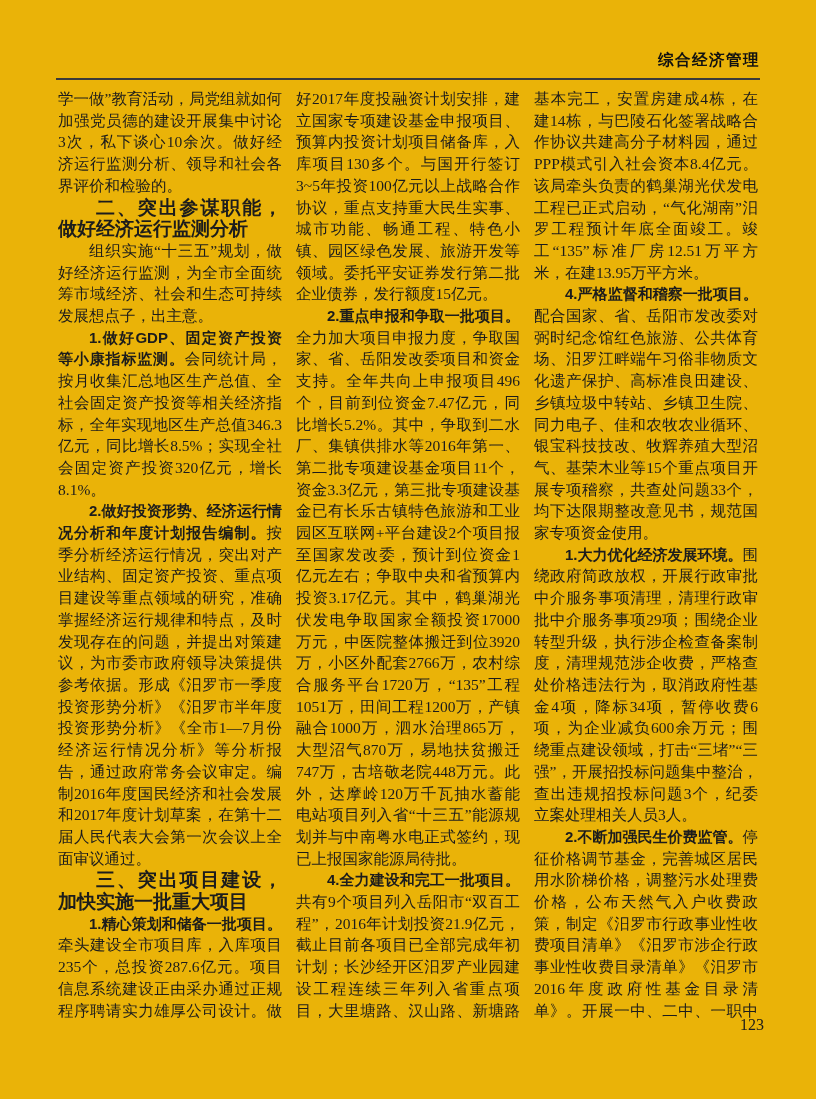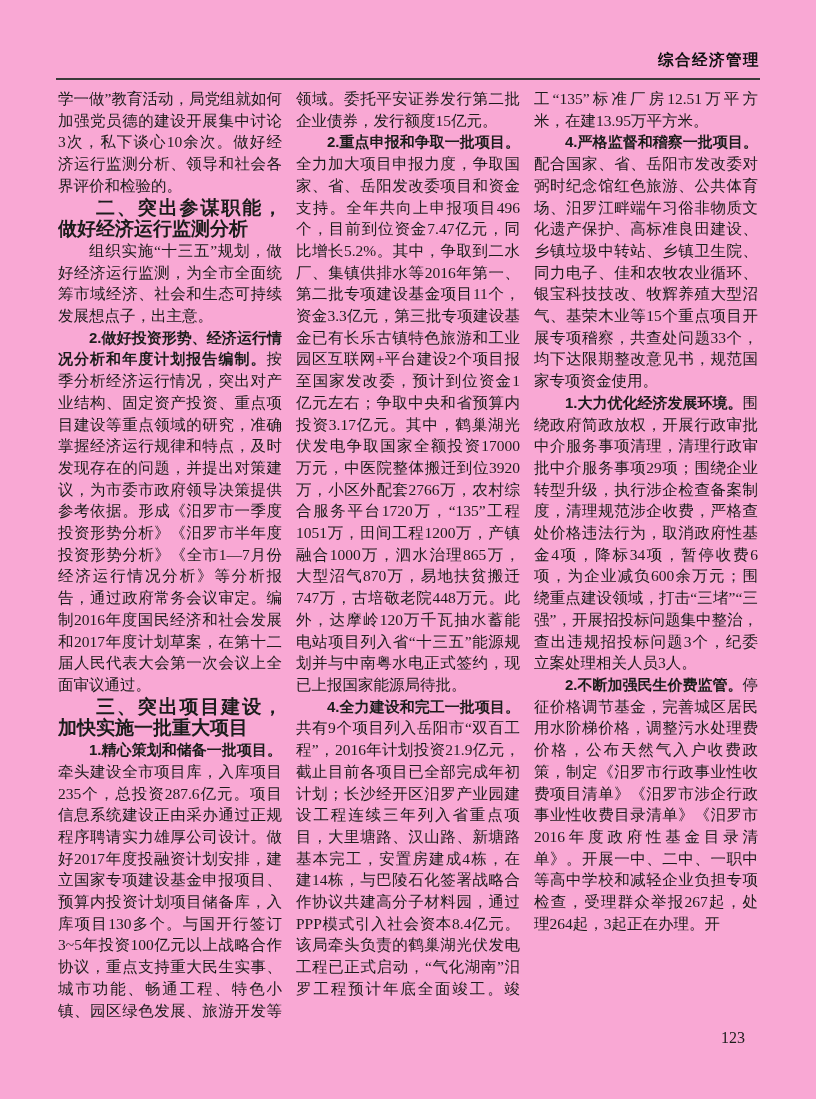--- a/index.html
+++ b/index.html
@@ -4,21 +4,21 @@
 <style>
   html, body {
     margin: 0;
     padding: 0;
     background: #ffffff;
   }
   .page {
     position: relative;
     width: 816px;
     height: 1099px;
-    background: #f9a8d4;
+    background: #eab308;
     color: #1c1c1c;
     font-family: "Liberation Serif", "DejaVu Serif", serif;
     overflow: hidden;
   }
   .running-head {
     margin: 0 56px;
     padding-top: 50px;
     text-align: right;
     border-bottom: 2px solid #3a3a3a;
     padding-bottom: 7px;
@@ -55,44 +55,44 @@
     font-size: 19px;
   }
   .content .lead {
     font-weight: 700;
     font-family: "Liberation Sans", "DejaVu Sans", sans-serif;
     font-size: 15px;
   }
   .page-number {
     position: absolute;
     top: 1016px;
-    right: 71px;
+    right: 52px;
     font-size: 16px;
     color: #1c1c1c;
     font-family: "Liberation Serif", "DejaVu Serif", serif;
-    margin-top: 13px;
   }
 </style>
 </head>
 <body>
 
 <div class="page">
 
   <div class="running-head">
     <span class="title">综合经济管理</span>
   </div>
 
   <div class="content">
 
     <p class="continued"><b class="lead"></b><span>学一做”教育活动，局党组就如何加强党员德的建设开展集中讨论3次，私下谈心10余次。做好经济运行监测分析、领导和社会各界评价和检验的。</span></p>
 
     <p class="head"><span>二、突出参谋职能，做好经济运行监测分析</span></p>
 
     <p><b class="lead"></b><span>组织实施“十三五”规划，做好经济运行监测，为全市全面统筹市域经济、社会和生态可持续发展想点子，出主意。</span></p>
 
+    <p><b class="lead">1.做好GDP、固定资产投资等小康指标监测。</b><span>会同统计局，按月收集汇总地区生产总值、全社会固定资产投资等相关经济指标，全年实现地区生产总值346.3亿元，同比增长8.5%；实现全社会固定资产投资320亿元，增长8.1%。</span></p>
 
     <p><b class="lead">2.做好投资形势、经济运行情况分析和年度计划报告编制。</b><span>按季分析经济运行情况，突出对产业结构、固定资产投资、重点项目建设等重点领域的研究，准确掌握经济运行规律和特点，及时发现存在的问题，并提出对策建议，为市委市政府领导决策提供参考依据。形成《汨罗市一季度投资形势分析》《汨罗市半年度投资形势分析》《全市1—7月份经济运行情况分析》等分析报告，通过政府常务会议审定。编制2016年度国民经济和社会发展和2017年度计划草案，在第十二届人民代表大会第一次会议上全面审议通过。</span></p>
 
     <p class="head"><span>三、突出项目建设，加快实施一批重大项目</span></p>
 
     <p><b class="lead">1.精心策划和储备一批项目。</b><span>牵头建设全市项目库，入库项目235个，总投资287.6亿元。项目信息系统建设正由采办通过正规程序聘请实力雄厚公司设计。做好2017年度投融资计划安排，建立国家专项建设基金申报项目、预算内投资计划项目储备库，入库项目130多个。与国开行签订3~5年投资100亿元以上战略合作协议，重点支持重大民生实事、城市功能、畅通工程、特色小镇、园区绿色发展、旅游开发等领域。委托平安证券发行第二批企业债券，发行额度15亿元。</span></p>
 
     <p><b class="lead">2.重点申报和争取一批项目。</b><span>全力加大项目申报力度，争取国家、省、岳阳发改委项目和资金支持。全年共向上申报项目496个，目前到位资金7.47亿元，同比增长5.2%。其中，争取到二水厂、集镇供排水等2016年第一、第二批专项建设基金项目11个，资金3.3亿元，第三批专项建设基金已有长乐古镇特色旅游和工业园区互联网+平台建设2个项目报至国家发改委，预计到位资金1亿元左右；争取中央和省预算内投资3.17亿元。其中，鹤巢湖光伏发电争取国家全额投资17000万元，中医院整体搬迁到位3920万，小区外配套2766万，农村综合服务平台1720万，“135”工程1051万，田间工程1200万，产镇融合1000万，泗水治理865万，大型沼气870万，易地扶贫搬迁747万，古培敬老院448万元。此外，达摩岭120万千瓦抽水蓄能电站项目列入省“十三五”能源规划并与中南粤水电正式签约，现已上报国家能源局待批。</span></p>
 
     <p><b class="lead">4.全力建设和完工一批项目。</b><span>共有9个项目列入岳阳市“双百工程”，2016年计划投资21.9亿元，截止目前各项目已全部完成年初计划；长沙经开区汨罗产业园建设工程连续三年列入省重点项目，大里塘路、汉山路、新塘路基本完工，安置房建成4栋，在建14栋，与巴陵石化签署战略合作协议共建高分子材料园，通过PPP模式引入社会资本8.4亿元。该局牵头负责的鹤巢湖光伏发电工程已正式启动，“气化湖南”汨罗工程预计年底全面竣工。竣工“135”标准厂房12.51万平方米，在建13.95万平方米。</span></p>

